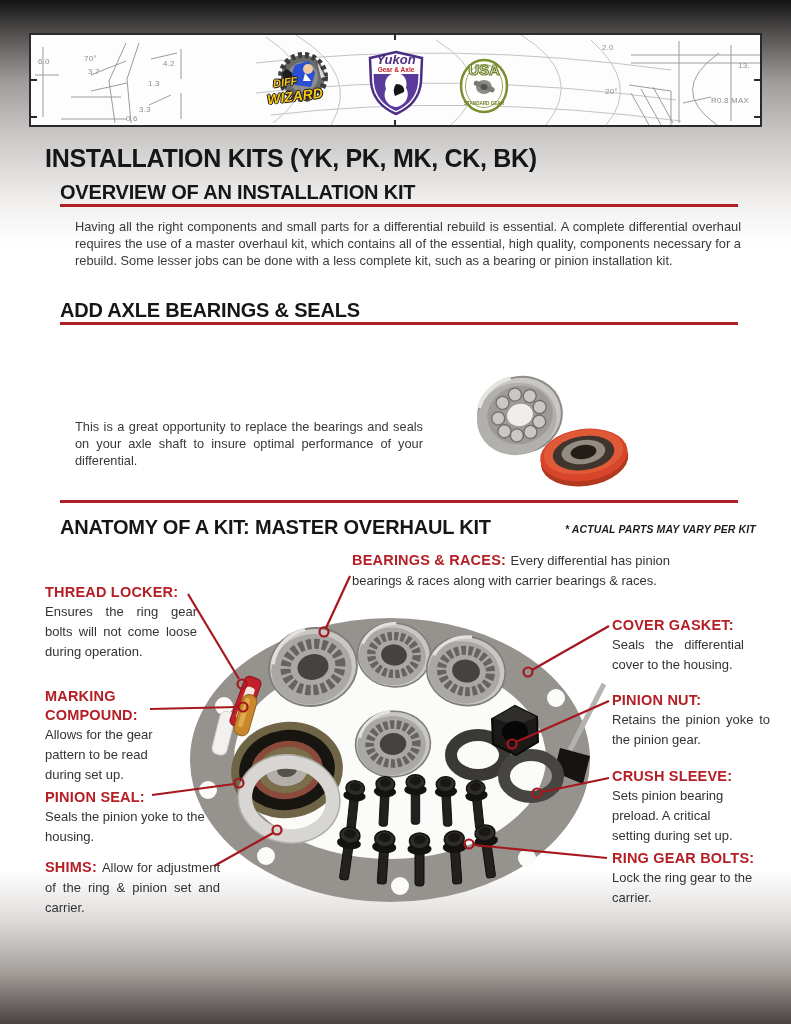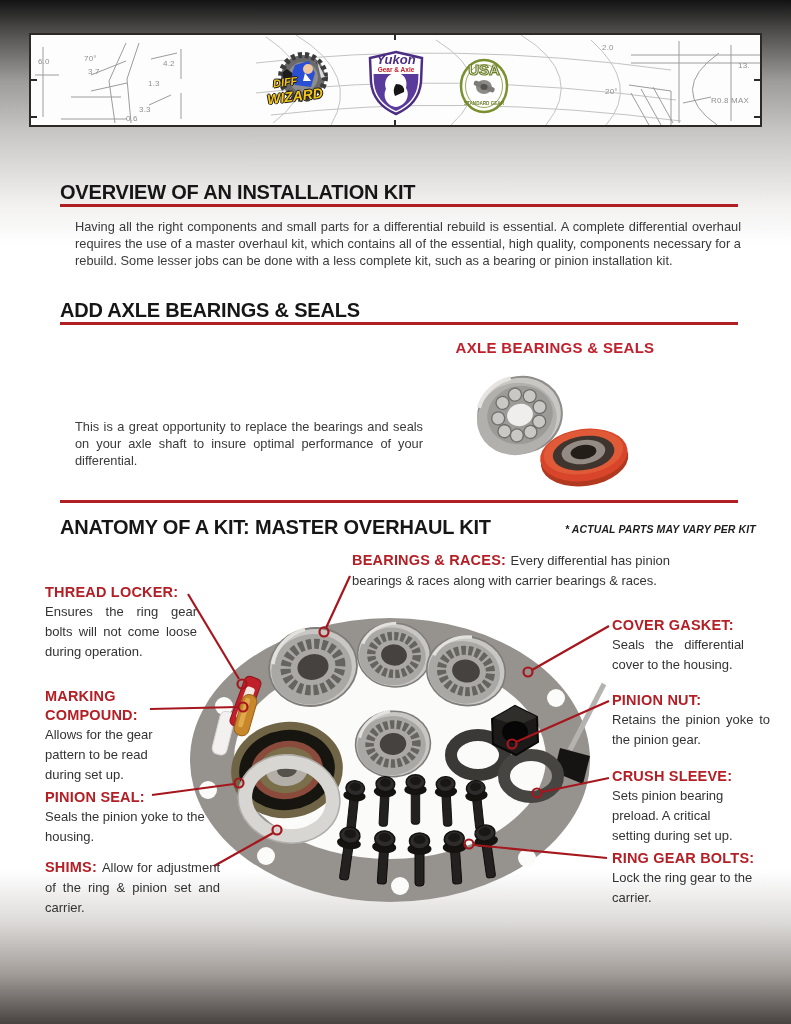--- a/index.html
+++ b/index.html
@@ -134,29 +134,29 @@
         <ellipse cx="25" cy="30" rx="18.5" ry="21.5" fill="none" stroke="#9aa958" stroke-width="1"></ellipse>
         <ellipse cx="25" cy="31" rx="8" ry="7" fill="#8d8b87"></ellipse>
         <rect x="14" y="28" width="22" height="5" rx="2" fill="#7d7b77" transform="rotate(22 25 31)"></rect>
         <ellipse cx="25" cy="31" rx="3.5" ry="3" fill="#55534f"></ellipse>
         <text x="25" y="19" text-anchor="middle" font-size="15" font-weight="bold" fill="#ffffff" stroke="#6b7f28" stroke-width="1.2" font-family="Liberation Sans, sans-serif">USA</text>
         <text x="25" y="49" text-anchor="middle" font-size="4.6" font-weight="bold" fill="#6b7f28" font-family="Liberation Sans, sans-serif">STANDARD GEAR</text>
       </svg>
     </div>
   </div>
 
+  <div class="abs main-title">INSTALLATION KITS (YK, PK, MK, CK, BK)</div>
 
   <div class="abs sec-head" style="left:60px;top:181px">OVERVIEW OF AN INSTALLATION KIT</div>
   <div class="abs red-rule" style="left:60px;top:204px;width:678px"></div>
   <div class="abs body-text" style="left:75px;top:218px;width:666px">Having all the right components and small parts for a differential rebuild is essential. A complete differential overhaul requires the use of a master overhaul kit, which contains all of the essential, high quality, components necessary for a rebuild. Some lesser jobs can be done with a less complete kit, such as a bearing or pinion installation kit.</div>
 
   <div class="abs sec-head" style="left:60px;top:299px">ADD AXLE BEARINGS &amp; SEALS</div>
   <div class="abs red-rule" style="left:60px;top:322px;width:678px"></div>
   <div class="abs body-text" style="left:75px;top:418px;width:348px">This is a great opportunity to replace the bearings and seals on your axle shaft to insure optimal performance of your differential.</div>
-  <div class="abs img-label" style="left:440px;top:339px;width:230px">AXLE BEARINGS &amp; SEALS</div>
 
   <svg class="abs" style="left:455px;top:360px" width="210" height="135" viewBox="455 360 210 135">
     <g transform="rotate(-14 520 415)">
       <ellipse cx="520" cy="415" rx="42" ry="38" fill="#c9c7c3" stroke="#8f8d89" stroke-width="2"></ellipse>
       <ellipse cx="516" cy="418" rx="40" ry="36" fill="#b2b0ac"></ellipse>
       <ellipse cx="520" cy="415" rx="33" ry="29" fill="#9d9b97"></ellipse>
       <g fill="#cac8c4" stroke="#6f6d69" stroke-width="1.3">
         <circle cx="520" cy="394" r="6.5"></circle>
           <circle cx="534" cy="399" r="6.5"></circle>
           <circle cx="541" cy="412" r="6.5"></circle>

